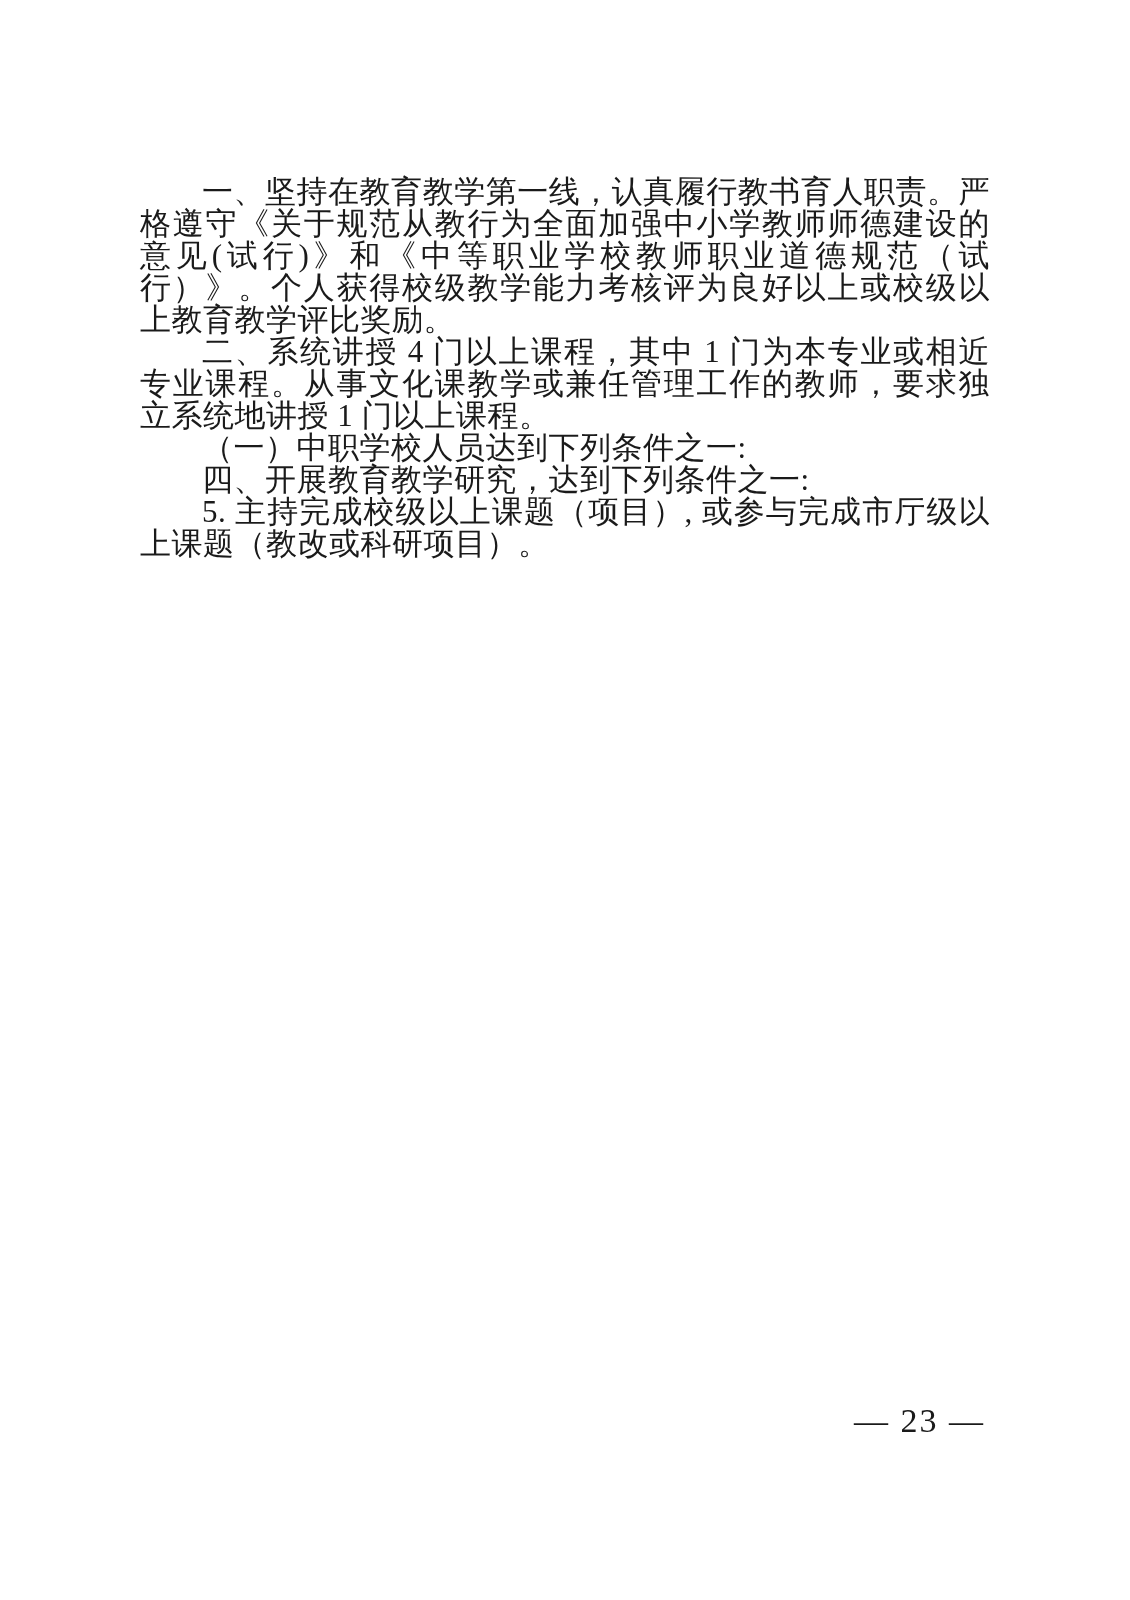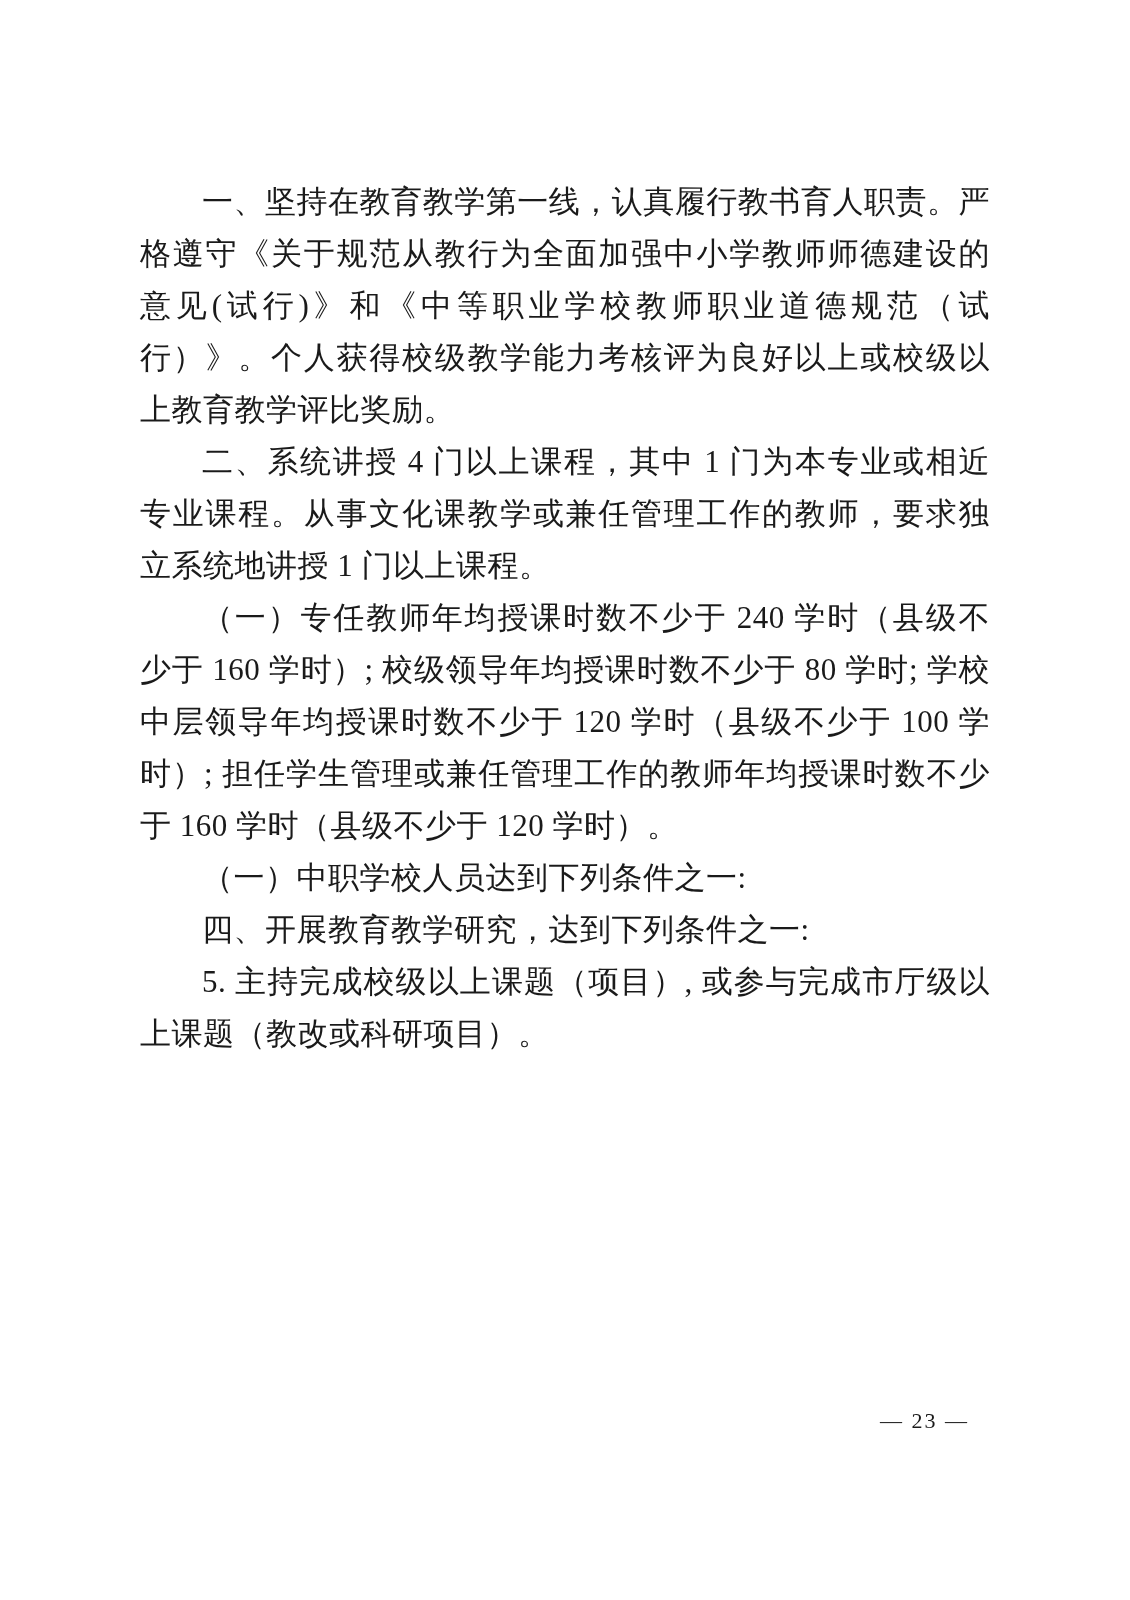--- a/index.html
+++ b/index.html
@@ -19,42 +19,41 @@
   .text-block {
     position: absolute;
     left: 140px;
     top: 176px;
     width: 850px;
   }
   .text-block p {
     margin: 0;
     padding: 0;
     font-size: 31px;
-    line-height: 52px;
+    line-height: 32px;
     text-align: justify;
     text-indent: 2em;
     letter-spacing: 0.5px;
     word-break: break-all;
   }
   .page-footer {
     position: absolute;
-    right: 161px;
+    right: 145px;
     top: 1398px;
-    font-size: 22px;
+    font-size: 34px;
     line-height: 46px;
     letter-spacing: 2px;
     color: #1a1a1a;
   }
 </style>
 </head>
 <body>
 
 <div class="page">
   <div class="text-block">
     <p>一、坚持在教育教学第一线，认真履行教书育人职责。严格遵守《关于规范从教行为全面加强中小学教师师德建设的意见(试行)》和《中等职业学校教师职业道德规范（试行）》。个人获得校级教学能力考核评为良好以上或校级以上教育教学评比奖励。</p>
     <p>二、系统讲授 4 门以上课程，其中 1 门为本专业或相近专业课程。从事文化课教学或兼任管理工作的教师，要求独立系统地讲授 1 门以上课程。</p>
-    <p>（一）专任教师年均授课时数不少于 240 学时（县级不少于 160 学时）; 校级领导年均授课时数不少于 80 学时; 学校中层领导年均授课时数不少于 120 学时（县级不少于 100 学时）; 担任学生管理或兼任管理工作的教师年均授课时数不少于 160 学时（县级不少于 120 学时）。</p>
     <p>（一）中职学校人员达到下列条件之一:</p>
     <p>四、开展教育教学研究，达到下列条件之一:</p>
     <p>5. 主持完成校级以上课题（项目）, 或参与完成市厅级以上课题（教改或科研项目）。</p>
   </div>
   <div class="page-footer">— 23 —</div>
 </div>
 
 </body></html>

